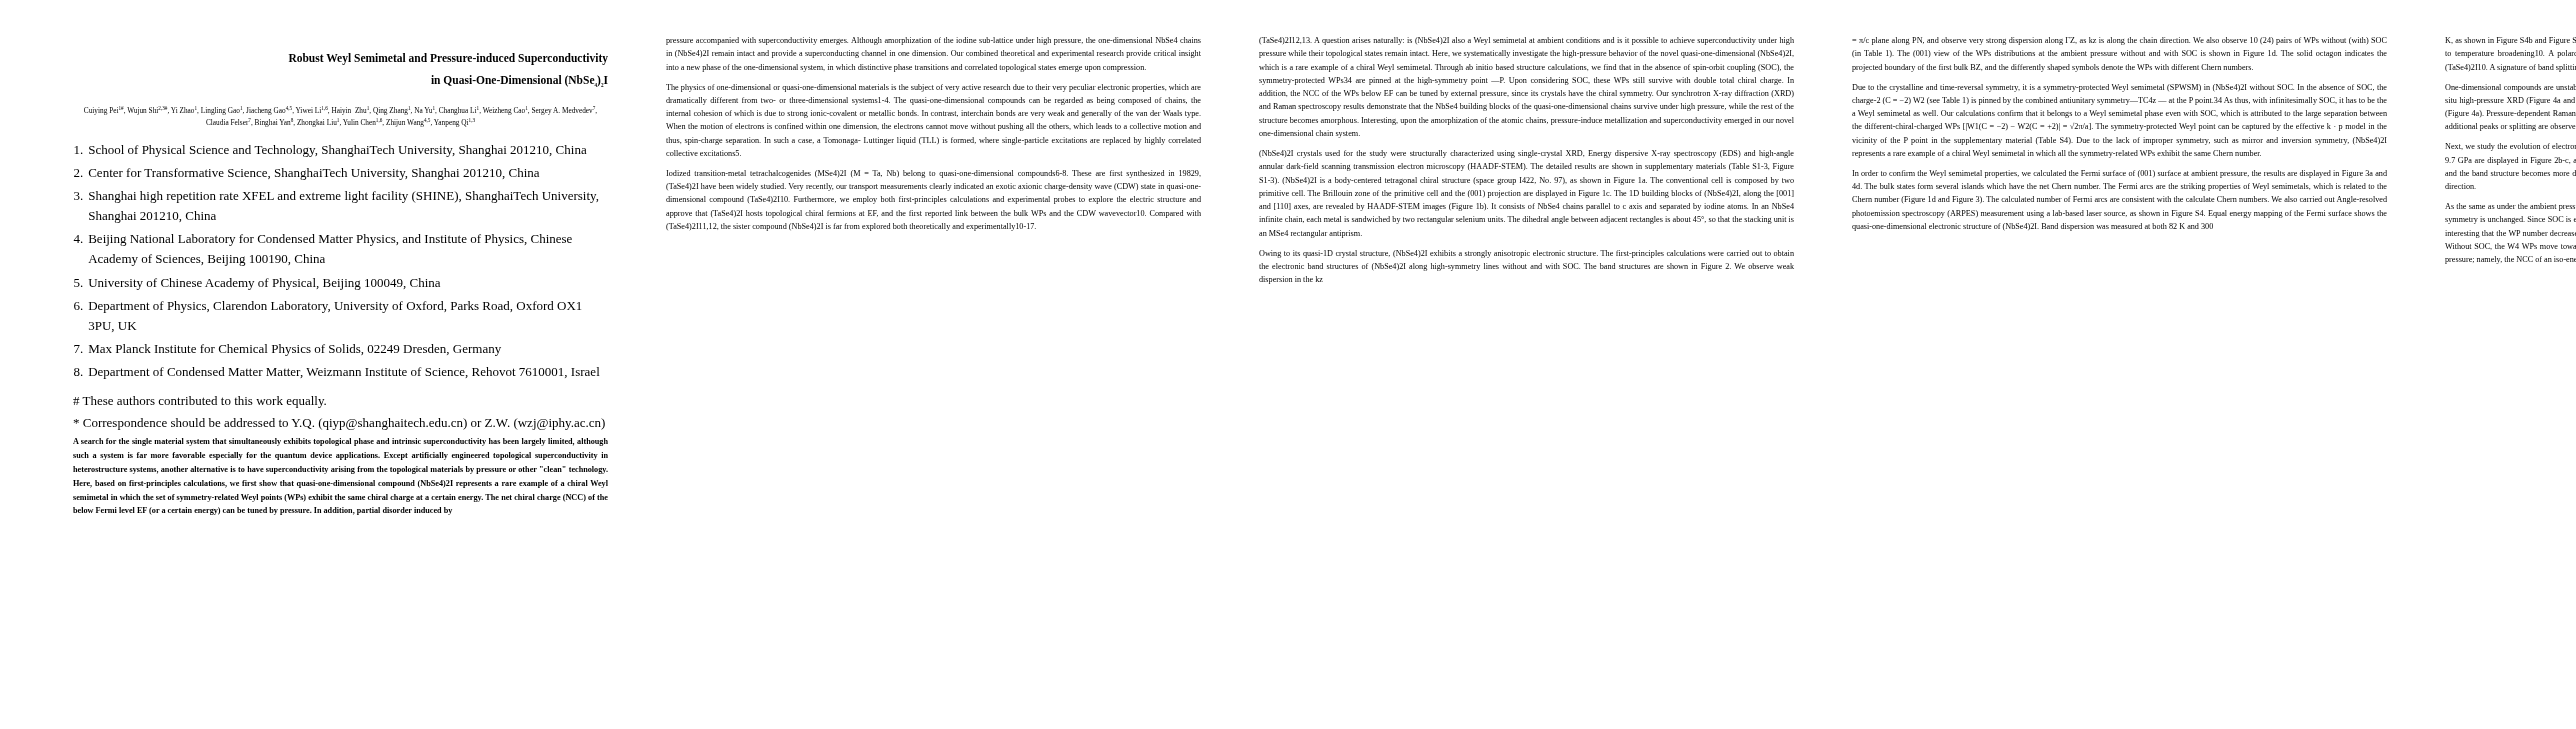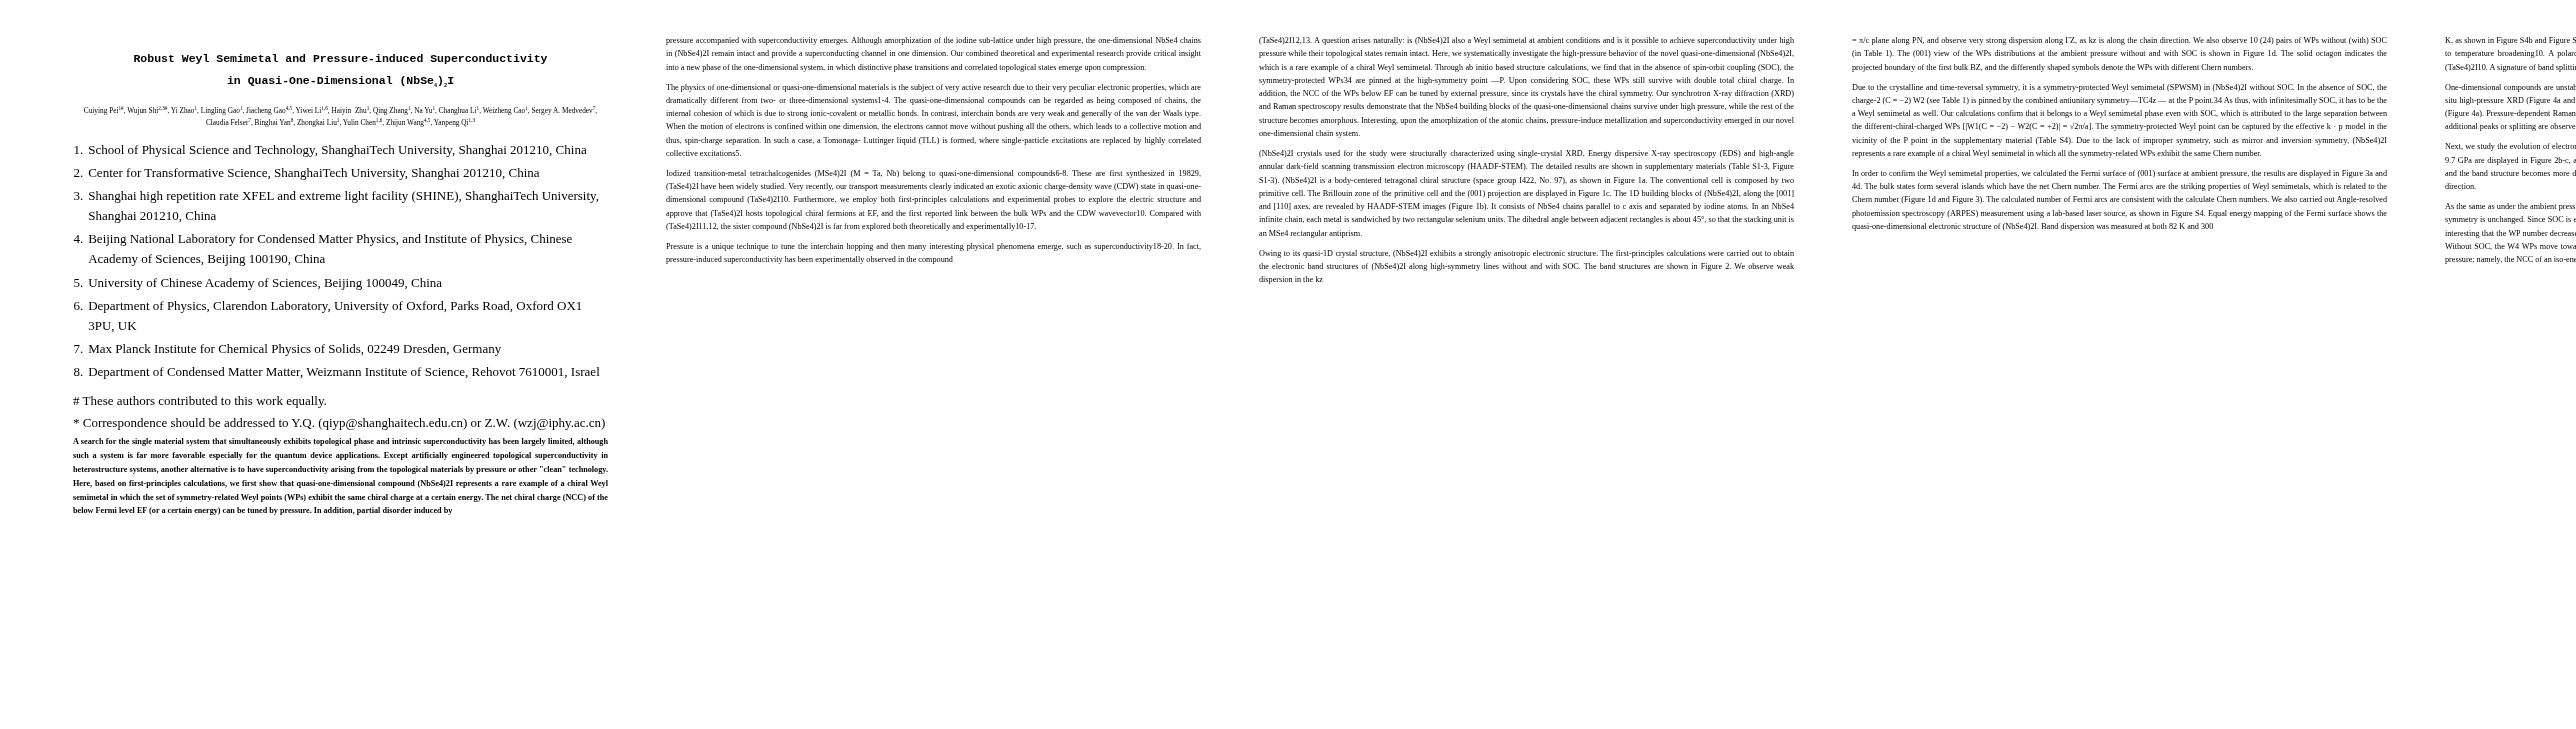--- a/index.html
+++ b/index.html
@@ -32,24 +32,23 @@
   .col {
     width: 535px;
     flex: 0 0 535px;
     font-size: 8.2px;
     line-height: 1.62;
     text-align: justify;
   }
   .title {
     font-size: 11.5px;
     font-weight: bold;
-    text-align: center;
+    text-align: right;
     line-height: 1.5;
     margin: 16px 0 0 0;
-    font-family: Liberation Mono, monospace;
   }
   .title .sub {
     display: block;
     margin-top: 4.9px;
   }
   .authors {
     font-size: 7.3px;
     text-align: center;
     line-height: 1.6;
     margin: 16px 0 0 0;
@@ -114,39 +113,38 @@
 
       <div class="authors">
         Cuiying Pei<sup>1#</sup>, Wujun Shi<sup>2,3#</sup>, Yi Zhao<sup>1</sup>, Lingling Gao<sup>1</sup>, Jiacheng Gao<sup>4,5</sup>, Yiwei Li<sup>1,6</sup>, Haiyin&nbsp; Zhu<sup>1</sup>, Qing Zhang<sup>1</sup>, Na Yu<sup>1</sup>, Changhua Li<sup>1</sup>, Weizheng Cao<sup>1</sup>, Sergey A. Medvedev<sup>7</sup>, Claudia Felser<sup>7</sup>, Binghai Yan<sup>8</sup>, Zhongkai Liu<sup>1</sup>, Yulin Chen<sup>1,6</sup>, Zhijun Wang<sup>4,5</sup>, Yanpeng Qi<sup>1,3</sup>
       </div>
 
       <ol class="affils">
         <li>School of Physical Science and Technology, ShanghaiTech University, Shanghai 201210, China</li>
         <li>Center for Transformative Science, ShanghaiTech University, Shanghai 201210, China</li>
         <li>Shanghai high repetition rate XFEL and extreme light facility (SHINE), ShanghaiTech University, Shanghai 201210, China</li>
         <li>Beijing National Laboratory for Condensed Matter Physics, and Institute of Physics, Chinese Academy of Sciences, Beijing 100190, China</li>
-        <li>University of Chinese Academy of Sciences, Beijing 100049, China</li>
+        <li>University of Chinese Academy of Physical, Beijing 100049, China</li>
         <li>Department of Physics, Clarendon Laboratory, University of Oxford, Parks Road, Oxford OX1 3PU, UK</li>
         <li>Max Planck Institute for Chemical Physics of Solids, 02249 Dresden, Germany</li>
         <li>Department of Condensed Matter Matter, Weizmann Institute of Science, Rehovot 7610001, Israel</li>
       </ol>
 
       <div class="notes">
         <div># These authors contributed to this work equally.</div>
         <div>* Correspondence should be addressed to Y.Q. (qiyp@shanghaitech.edu.cn) or Z.W. (wzj@iphy.ac.cn)</div>
       </div>
 
       <p class="abstract">A search for the single material system that simultaneously exhibits topological phase and intrinsic superconductivity has been largely limited, although such a system is far more favorable especially for the quantum device applications. Except artificially engineered topological superconductivity in heterostructure systems, another alternative is to have superconductivity arising from the topological materials by pressure or other "clean" technology. Here, based on first-principles calculations, we first show that quasi-one-dimensional compound (NbSe4)2I represents a rare example of a chiral Weyl semimetal in which the set of symmetry-related Weyl points (WPs) exhibit the same chiral charge at a certain energy. The net chiral charge (NCC) of the below Fermi level EF (or a certain energy) can be tuned by pressure. In addition, partial disorder induced by</p>
     </div>
 
     <div class="col">
       <p class="bold">pressure accompanied with superconductivity emerges. Although amorphization of the iodine sub-lattice under high pressure, the one-dimensional NbSe4 chains in (NbSe4)2I remain intact and provide a superconducting channel in one dimension. Our combined theoretical and experimental research provide critical insight into a new phase of the one-dimensional system, in which distinctive phase transitions and correlated topological states emerge upon compression.</p>
       <p>The physics of one-dimensional or quasi-one-dimensional materials is the subject of very active research due to their very peculiar electronic properties, which are dramatically different from two- or three-dimensional systems1-4. The quasi-one-dimensional compounds can be regarded as being composed of chains, the internal cohesion of which is due to strong ionic-covalent or metallic bonds. In contrast, interchain bonds are very weak and generally of the van der Waals type. When the motion of electrons is confined within one dimension, the electrons cannot move without pushing all the others, which leads to a collective motion and thus, spin-charge separation. In such a case, a Tomonaga- Luttinger liquid (TLL) is formed, where single-particle excitations are replaced by highly correlated collective excitations5.</p>
       <p>Iodized transition-metal tetrachalcogenides (MSe4)2I (M = Ta, Nb) belong to quasi-one-dimensional compounds6-8. These are first synthesized in 19829, (TaSe4)2I have been widely studied. Very recently, our transport measurements clearly indicated an exotic axionic charge-density wave (CDW) state in quasi-one-dimensional compound (TaSe4)2I10. Furthermore, we employ both first-principles calculations and experimental probes to explore the electric structure and approve that (TaSe4)2I hosts topological chiral fermions at EF, and the first reported link between the bulk WPs and the CDW wavevector10. Compared with (TaSe4)2I11,12, the sister compound (NbSe4)2I is far from explored both theoretically and experimentally10-17.</p>
-      <p>Pressure is a unique technique to tune the interchain hopping and then many interesting physical phenomena emerge, such as superconductivity18-20. In fact, pressure-induced superconductivity has been experimentally observed in the compound</p>
     </div>
 
     <div class="col">
       <p>(TaSe4)2I12,13. A question arises naturally: is (NbSe4)2I also a Weyl semimetal at ambient conditions and is it possible to achieve superconductivity under high pressure while their topological states remain intact. Here, we systematically investigate the high-pressure behavior of the novel quasi-one-dimensional (NbSe4)2I, which is a rare example of a chiral Weyl semimetal. Through ab initio based structure calculations, we find that in the absence of spin-orbit coupling (SOC), the symmetry-protected WPs34 are pinned at the high-symmetry point —P. Upon considering SOC, these WPs still survive with double total chiral charge. In addition, the NCC of the WPs below EF can be tuned by external pressure, since its crystals have the chiral symmetry. Our synchrotron X-ray diffraction (XRD) and Raman spectroscopy results demonstrate that the NbSe4 building blocks of the quasi-one-dimensional chains survive under high pressure, while the rest of the structure becomes amorphous. Interesting, upon the amorphization of the atomic chains, pressure-induce metallization and superconductivity emerged in our novel one-dimensional chain system.</p>
       <p>(NbSe4)2I crystals used for the study were structurally characterized using single-crystal XRD, Energy dispersive X-ray spectroscopy (EDS) and high-angle annular dark-field scanning transmission electron microscopy (HAADF-STEM). The detailed results are shown in supplementary materials (Table S1-3, Figure S1-3). (NbSe4)2I is a body-centered tetragonal chiral structure (space group I422, No. 97), as shown in Figure 1a. The conventional cell is composed by two primitive cell. The Brillouin zone of the primitive cell and the (001) projection are displayed in Figure 1c. The 1D building blocks of (NbSe4)2I, along the [001] and [110] axes, are revealed by HAADF-STEM images (Figure 1b). It consists of NbSe4 chains parallel to c axis and separated by iodine atoms. In an NbSe4 infinite chain, each metal is sandwiched by two rectangular selenium units. The dihedral angle between adjacent rectangles is about 45°, so that the stacking unit is an MSe4 rectangular antiprism.</p>
       <p>Owing to its quasi-1D crystal structure, (NbSe4)2I exhibits a strongly anisotropic electronic structure. The first-principles calculations were carried out to obtain the electronic band structures of (NbSe4)2I along high-symmetry lines without and with SOC. The band structures are shown in Figure 2. We observe weak dispersion in the kz</p>
     </div>
 
     <div class="col">
       <p>= π/c plane along PN, and observe very strong dispersion along ΓZ, as kz is along the chain direction. We also observe 10 (24) pairs of WPs without (with) SOC (in Table 1). The (001) view of the WPs distributions at the ambient pressure without and with SOC is shown in Figure 1d. The solid octagon indicates the projected boundary of the first bulk BZ, and the differently shaped symbols denote the WPs with different Chern numbers.</p>

